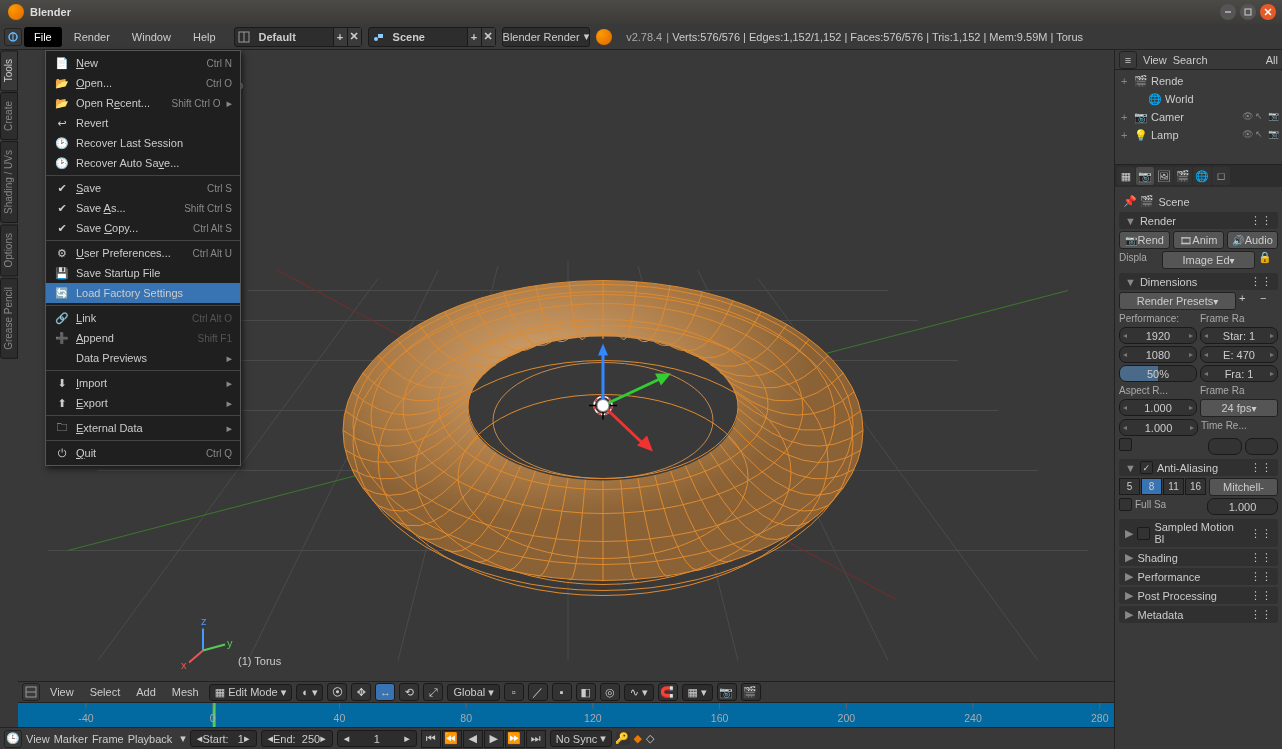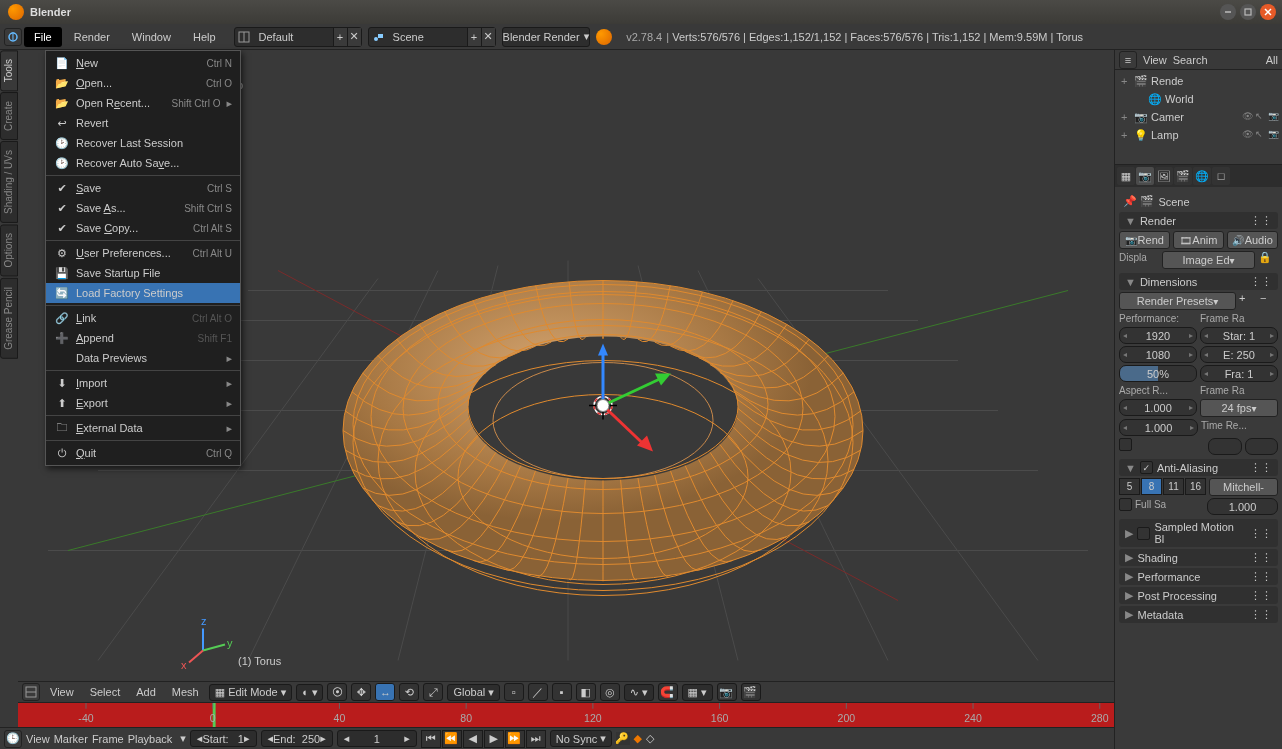--- a/index.html
+++ b/index.html
@@ -12,21 +12,21 @@
 .winbtns { position:absolute; right:6px; top:4px; display:flex; gap:4px; }
 .winbtn { width:16px; height:16px; border-radius:50%; background:#555; display:flex; align-items:center; justify-content:center; }
 .winbtn.close { background:#e65a28; }
 .winbtn svg { width:10px; height:10px; }
 
 
 .infobar { height:26px; background:#393939; border-bottom:1px solid #222; display:flex; align-items:center; padding:0 4px; gap:2px; }
 .circbtn { width:18px; height:18px; border-radius:3px; background:#3a3a3a; border:1px solid #222; display:inline-flex; align-items:center; justify-content:center; }
 .menubtn { padding:4px 10px; cursor:pointer; border-radius:3px; }
 .menubtn.open { background:#000000; color:#fff; }
-.layoutbox { display:flex; align-items:center; background:#2d2d2d; border:1px solid #1a1a1a; border-radius:3px; height:20px; }
+.layoutbox { display:flex; align-items:center; background:#2d2d2d; border:1px solid #1a1a1a; border-radius:3px; height:20px;font-weight:bold; }
 .layoutbox .icon { width:18px; display:flex; align-items:center; justify-content:center; }
 .layoutbox .txt { padding:0 6px; min-width:80px; }
 .layoutbox .btn { width:14px; height:18px; border-left:1px solid #1a1a1a; display:flex; align-items:center; justify-content:center; background:#3a3a3a; }
 .stats { margin-left:8px; color:#aaa; white-space:nowrap; overflow:hidden; }
 .blender-badge { width:16px; height:16px; border-radius:50%; background:radial-gradient(circle at 30% 30%,#f90,#d60); margin:0 4px; }
 .engine-sel { background:#2d2d2d; border:1px solid #1a1a1a; border-radius:3px; height:20px; padding:0 0; display:flex; align-items:center; gap:4px; }
 
 
 .lefttabs { position:absolute; left:0; top:50px; width:18px; display:flex; flex-direction:column; }
 .lefttab { writing-mode:vertical-rl; transform:rotate(180deg); padding:8px 2px; background:#2d2d2d; border:1px solid #1a1a1a; margin-bottom:1px; text-align:center; font-size:10px; color:#888; border-radius:0 3px 3px 0; }
@@ -49,21 +49,21 @@
 .viewport svg { width:100%; height:100%; }
 
 
 .vp-header { position:absolute; left:18px; right:168px; bottom:47px; height:21px; background:#393939; border-top:1px solid #222; display:flex; align-items:center; padding:0 4px; gap:4px; }
 .vp-header .sel { background:#2d2d2d; border:1px solid #1a1a1a; border-radius:3px; height:17px; padding:0 5px; display:flex; align-items:center; gap:3px; }
 .vp-header .txtbtn { padding:0 6px; cursor:pointer; }
 .vp-header .iconbtn { width:20px; height:18px; border-radius:3px; display:flex; align-items:center; justify-content:center; background:#333; border:1px solid #1a1a1a; }
 .vp-header .iconbtn.on { background:#3873b3; }
 
 
-.timeline { position:absolute; left:18px; right:168px; bottom:22px; height:25px; background:#b91c1c; border-top:1px solid #222; }
+.timeline { position:absolute; left:18px; right:168px; bottom:22px; height:25px; background:#0369a1; border-top:1px solid #222; }
 .timeline svg { width:100%; height:100%; }
 
 
 .tl-header { position:absolute; left:0; right:168px; bottom:0; height:22px; background:#393939; border-top:1px solid #222; display:flex; align-items:center; padding:0 4px; gap:4px; }
 .tl-header .field { background:#2d2d2d; border:1px solid #1a1a1a; border-radius:3px; height:17px; padding:0 6px; display:flex; align-items:center; min-width:60px; justify-content:space-between; }
 .tl-header .play { display:flex; gap:1px; }
 .tl-header .play .pb { width:20px; height:18px; background:#333; border:1px solid #1a1a1a; display:flex; align-items:center; justify-content:center; }
 
 
 .rightcol { position:absolute; right:0; top:50px; width:168px; bottom:0; background:#393939; border-left:1px solid #222; display:flex; flex-direction:column; }
@@ -528,21 +528,21 @@
             </span>
         </div>
         <div class="p-row">
           <span class="p-field">
               <span class="arr l">◂</span>
               <span>1080</span>
               <span class="arr r">▸</span>
             </span>
           <span class="p-field">
               <span class="arr l">◂</span>
-              <span>E: 250</span>
+              <span>E: 470</span>
               <span class="arr r">▸</span>
             </span>
         </div>
         <div class="p-row">
           <span class="p-field" style="background:linear-gradient(to right,#4a6a8a 50%,#333 50%)">
               <span>50%</span>
             </span>
           <span class="p-field">
               <span class="arr l">◂</span>
               <span>Fra:  1</span>

